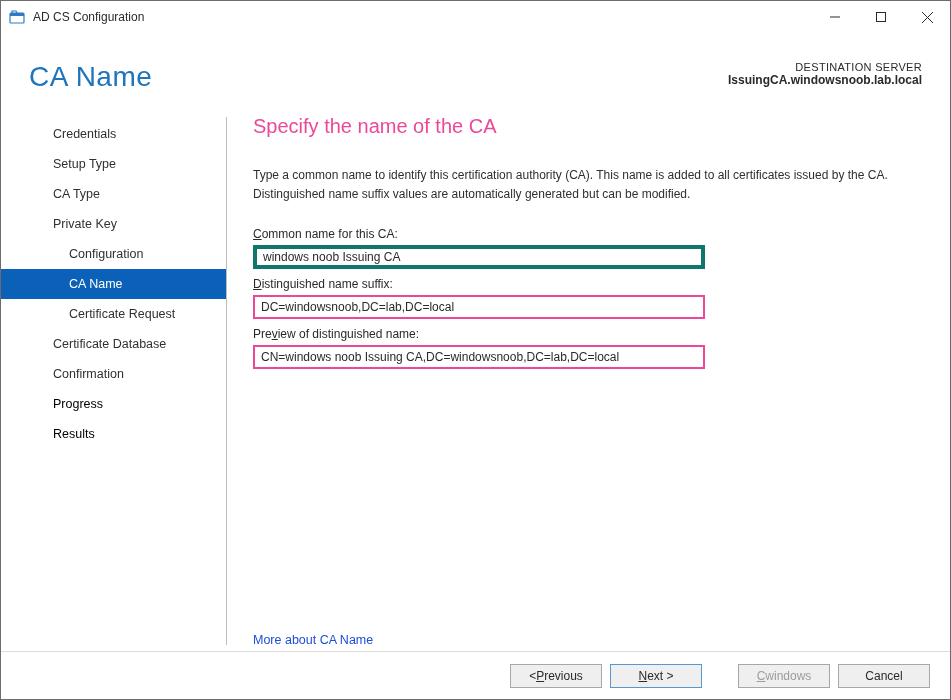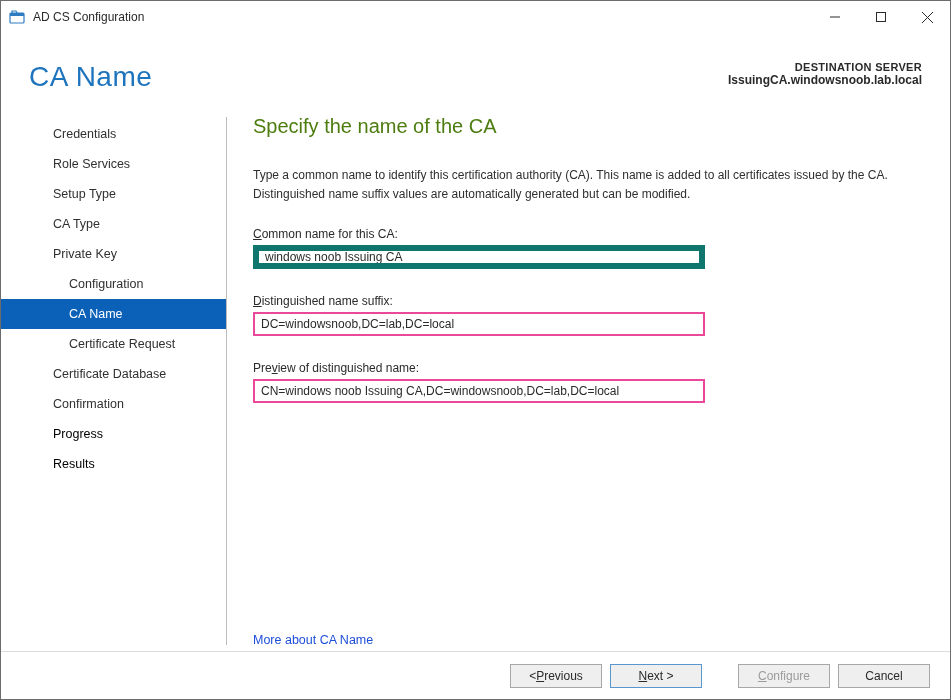--- a/index.html
+++ b/index.html
@@ -6,37 +6,37 @@
   html,body { margin:0; padding:0; font-family: "Segoe UI", Tahoma, sans-serif; font-size:12px; color:#2a2a2a; background:#fff;}
   .window { width:951px; height:700px; border:1px solid #6c6c6c; position:relative; display:flex; flex-direction:column;}
   .titlebar { height:32px; display:flex; align-items:center; padding-left:8px;}
   .titlebar .icon { width:16px; height:16px; margin-right:8px; display:flex; align-items:center; justify-content:center;}
   .titlebar .title-text { font-size:12px;text-align:center;}
   .winbtns { margin-left:auto; display:flex;}
   .winbtn { width:46px; height:30px; display:flex; align-items:center; justify-content:center;}
   .header-row { display:flex; align-items:flex-start; padding: 28px 28px 8px 28px;}
   .page-title { font-size:28px; font-weight:300; color:#1e74bd; letter-spacing:0.5px;}
   .dest-block { margin-left:auto; text-align:right;}
-  .dest-label { font-size:11px; font-weight:700; letter-spacing:0.3px;}
+  .dest-label { font-size:11px; font-weight:400; letter-spacing:0.3px;}
   .dest-server { font-size:12px; font-weight:600;}
   .body-area { flex:1 1 auto; display:flex; padding: 12px 0 0 0; overflow:hidden;}
   .sidebar { width:225px; padding:6px 0 0 0; border-right:none;}
   .divider-vert { width:1px; background:#bdbdbd; margin-top:4px; margin-bottom:6px;}
   .nav-item { height:30px; display:flex; align-items:center; padding-left:52px; font-size:12.5px; color:#303030; white-space:nowrap;text-align:right;}
   .nav-item.indent { padding-left:68px;}
   .nav-item.selected { background:#0b61b8; color:#fff;}
   .nav-item.disabled { color:#000000;}
   .content { flex:1; padding: 2px 28px 0 26px; position:relative;}
-  .section-title { font-size:20px; font-weight:300; color:#4d7c0f; margin-bottom:28px;}
+  .section-title { font-size:20px; font-weight:300; color:#ec4899; margin-bottom:28px;}
   .desc { font-size:12px; line-height:1.55; color:#2f2f2f; margin-bottom:24px;}
   .field-label { font-size:12px; margin-bottom:4px;}
   .underline { text-decoration: underline;}
   .text-input { width:452px; height:24px; border:2px solid #ec4899; padding:2px 6px; font-size:12px; color:#2a2a2a; outline:none; display:block;}
-  .text-input.focused { border:6px solid #0f766e;}
-  .field-block { margin-bottom:25px;}
+  .text-input.focused { border:4px solid #0f766e;}
+  .field-block { margin-bottom:8px;}
   .more-link { color:#1d4ed8; font-size:12.5px; text-decoration:none; position:absolute; bottom:4px; left:26px;}
   .button-bar { height:48px; border-top:1px solid #dcdcdc; display:flex; align-items:center; justify-content:flex-end; padding-right:20px; gap:8px;}
   .btn { min-width:92px; height:24px; border:1px solid #a7a7a7; background:#efefef; font-size:12px; color:#2a2a2a; display:inline-flex; align-items:center; justify-content:center; padding:0 10px;}
   .btn.gap { margin-right:28px;}
   .btn.default { border:1px solid #5b97cf; background:#efefef;}
   .btn.disabled { color:#9c9c9c;}
 </style>
 </head>
 <body>
 
@@ -75,21 +75,20 @@
     <div class="page-title">CA Name</div>
     <div class="dest-block">
       <div class="dest-label">DESTINATION SERVER</div>
       <div class="dest-server">IssuingCA.windowsnoob.lab.local</div>
     </div>
   </div>
 
   <div class="body-area">
     <div class="sidebar" id="sidebar">
         <div class="nav-item">Credentials</div>
-        <div class="nav-item">Role Services</div>
         <div class="nav-item">Setup Type</div>
         <div class="nav-item">CA Type</div>
         <div class="nav-item">Private Key</div>
         <div class="nav-item indent">Configuration</div>
         <div class="nav-item indent selected">CA Name</div>
         <div class="nav-item indent">Certificate Request</div>
         <div class="nav-item">Certificate Database</div>
         <div class="nav-item">Confirmation</div>
         <div class="nav-item disabled">Progress</div>
         <div class="nav-item disabled">Results</div>
@@ -123,17 +122,17 @@
         <span>&lt; </span>
         <span class="underline">P</span>
         <span>revious</span>
       </button>
     <button class="btn default gap">
         <span class="underline">N</span>
         <span>ext &gt;</span>
       </button>
     <button class="btn disabled">
         <span class="underline">C</span>
-        <span>onfigure</span>
+        <span>windows</span>
       </button>
     <button class="btn">Cancel</button>
   </div>
 </div>
 
 </body></html>

